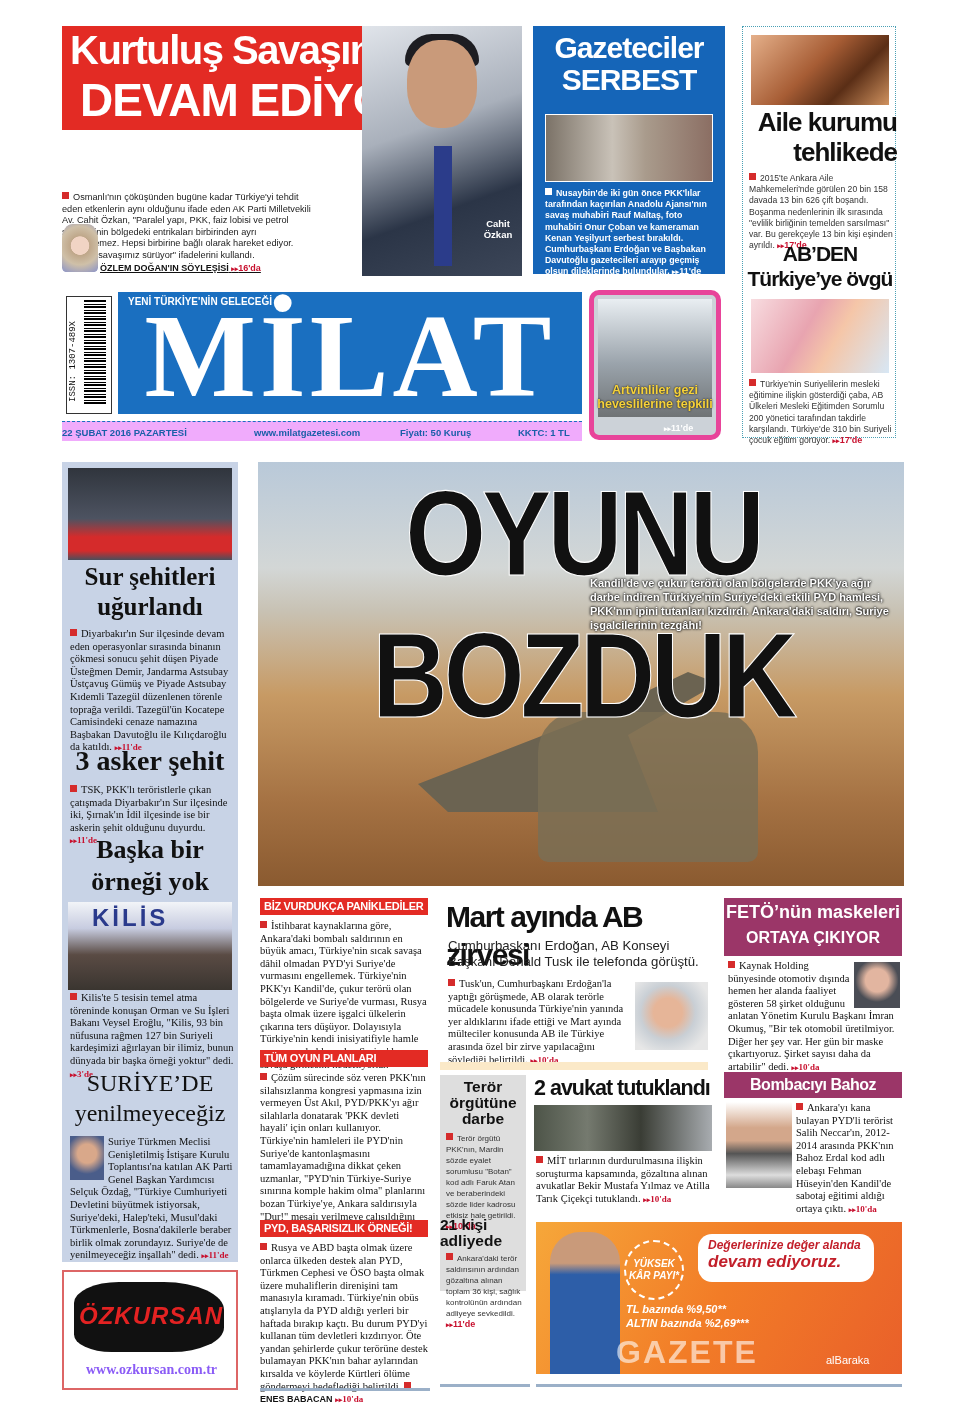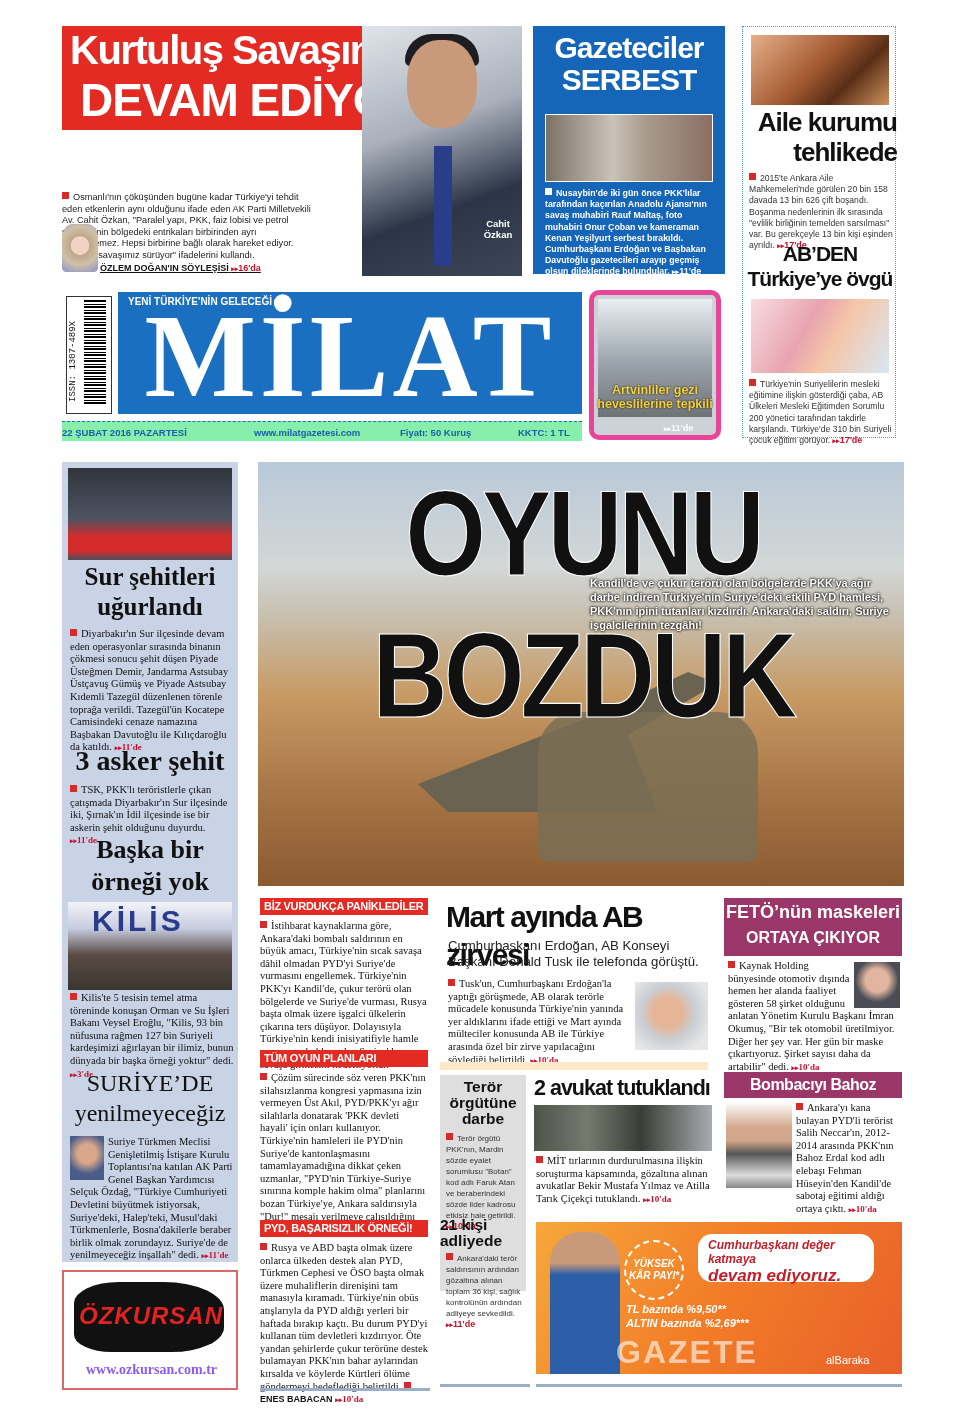--- a/index.html
+++ b/index.html
@@ -41,37 +41,37 @@
 #rt-b2{left:6px;top:352px;width:146px;font-size:8.6px;line-height:11.2px;color:#333}
 
 
 #mh{left:62px;top:292px;width:520px;height:122px}
 #mh-blue{left:56px;top:0;width:464px;height:122px;background:#1a6fc0}
 #mh-tag{left:66px;top:4px;color:#fff;font-size:10px;font-weight:bold}
 #mh-logo{left:56px;top:6px;width:464px;text-align:center;color:#fff;font-family:"Liberation Serif",serif;font-weight:bold;font-size:118px;line-height:118px;letter-spacing:4px}
 #mh-bar{left:4px;top:4px;width:46px;height:118px;background:#fff;border:1px solid #333}
 #mh-isbn{left:6px;top:110px;transform:rotate(-90deg);transform-origin:left top;font-size:9px;font-family:"Liberation Mono",monospace;white-space:nowrap;width:110px}
 #mh-bars{left:22px;top:8px;width:22px;height:104px;background:repeating-linear-gradient(0deg,#000 0 2px,#fff 2px 3px,#000 3px 4px,#fff 4px 6px)}
-#info{left:62px;top:421px;width:520px;height:20px;border-top:1px dashed #1a6fc0;background:#86efac}
+#info{left:62px;top:421px;width:520px;height:20px;border-top:1px dashed #1a6fc0;background:#f0abfc}
 #info span{position:absolute;top:5px;font-size:9.5px;font-weight:bold;color:#1a5fa8}
 
 
 #pk{left:589px;top:290px;width:132px;height:150px;border:5px solid #e8449a;border-radius:10px;background:#ccd2d8}
 #pk-photo{left:4px;top:4px;width:114px;height:118px;background:linear-gradient(180deg,#e9eef2,#9aa3ab 55%,#6f7375)}
 #pk-h{left:0;width:122px;top:88px;text-align:center;color:#f6d23a;font-size:12.5px;line-height:14px;font-weight:bold;text-shadow:0 0 2px #000}
 #pk-ref{left:70px;top:128px;color:#fff}
 
 
 #lc{left:62px;top:462px;width:176px;height:800px;background:#c8d3e6}
 #lc-p1{left:6px;top:6px;width:164px;height:92px;background:linear-gradient(180deg,#30353d,#4d5361 55%,#d52b2b 75%,#d52b2b 90%,#4a4f5c)}
 .lc-h{position:absolute;left:0;width:176px;text-align:center;font-family:"Liberation Serif",serif;font-weight:bold;color:#111}
 #lc-b1{left:8px;top:166px;width:164px}
 #lc-b2{left:8px;top:322px;width:164px}
 #lc-p2{left:6px;top:440px;width:164px;height:88px;background:linear-gradient(180deg,#f2f4f8,#c7cce0 30%,#5a4b44 60%,#3a3530)}
-#lc-kilis{left:30px;top:442px;color:#2a3a8c;font-size:30px;font-weight:bold;letter-spacing:3px}
+#lc-kilis{left:30px;top:442px;color:#2a3a8c;font-size:24px;font-weight:bold;letter-spacing:3px}
 #lc-b3{left:8px;top:530px;width:164px}
 #lc-b4{left:8px;top:674px;width:164px}
 
 
 #ad1{left:62px;top:1270px;width:176px;height:120px;border:2px solid #d66;background:#fff}
 #ad1-map{left:10px;top:10px;width:150px;height:70px;background:#111;border-radius:30% 40% 35% 25%}
 #ad1-name{left:12px;top:30px;width:150px;text-align:center;color:#e32222;font-style:italic;font-weight:bold;font-size:24px;letter-spacing:1px}
 #ad1-url{left:22px;top:90px;font-family:"Liberation Serif",serif;font-weight:bold;font-size:14px;color:#8b5cf6}
 
 
@@ -258,21 +258,21 @@
 <div id="bh" class="abs">
   <div id="bh-hd" class="abs">Bombacıyı Bahoz eğitmiş</div>
   <div id="bh-photo" class="abs"></div>
   <div id="bh-b" class="abs body-serif"><span class="bul"></span><span>Ankara'yı kana bulayan PYD'li terörist Salih Neccar'ın, 2012-2014 arasında PKK'nın Bahoz Erdal kod adlı elebaşı Fehman Hüseyin'den Kandil'de sabotaj eğitimi aldığı ortaya çıktı.</span> <span class="ref">10'da</span></div>
 </div>
 
 <div id="ad2" class="abs">
   <div id="ad2-man" class="abs"></div>
   <div id="ad2-badge" class="abs">YÜKSEK KÂR PAYI*</div>
   <div id="ad2-box" class="abs">
-      <div>Cumhurbaşkanı değer katmaya</div>
+      <div>Değerlerinize değer alanda</div>
       <div class="big">devam ediyoruz.</div>
     </div>
   <div id="ad2-rates" class="abs">
       <div>TL bazında %9,50**</div>
       <div>ALTIN bazında %2,69***</div>
     </div>
   <div id="ad2-wm" class="abs">GAZETE MANSET</div>
   <div id="ad2-logo" class="abs">alBaraka</div>
 </div>
 <div class="abs" style="left:536px;top:1384px;width:366px;height:3px;background:#9bb0c8"></div>

